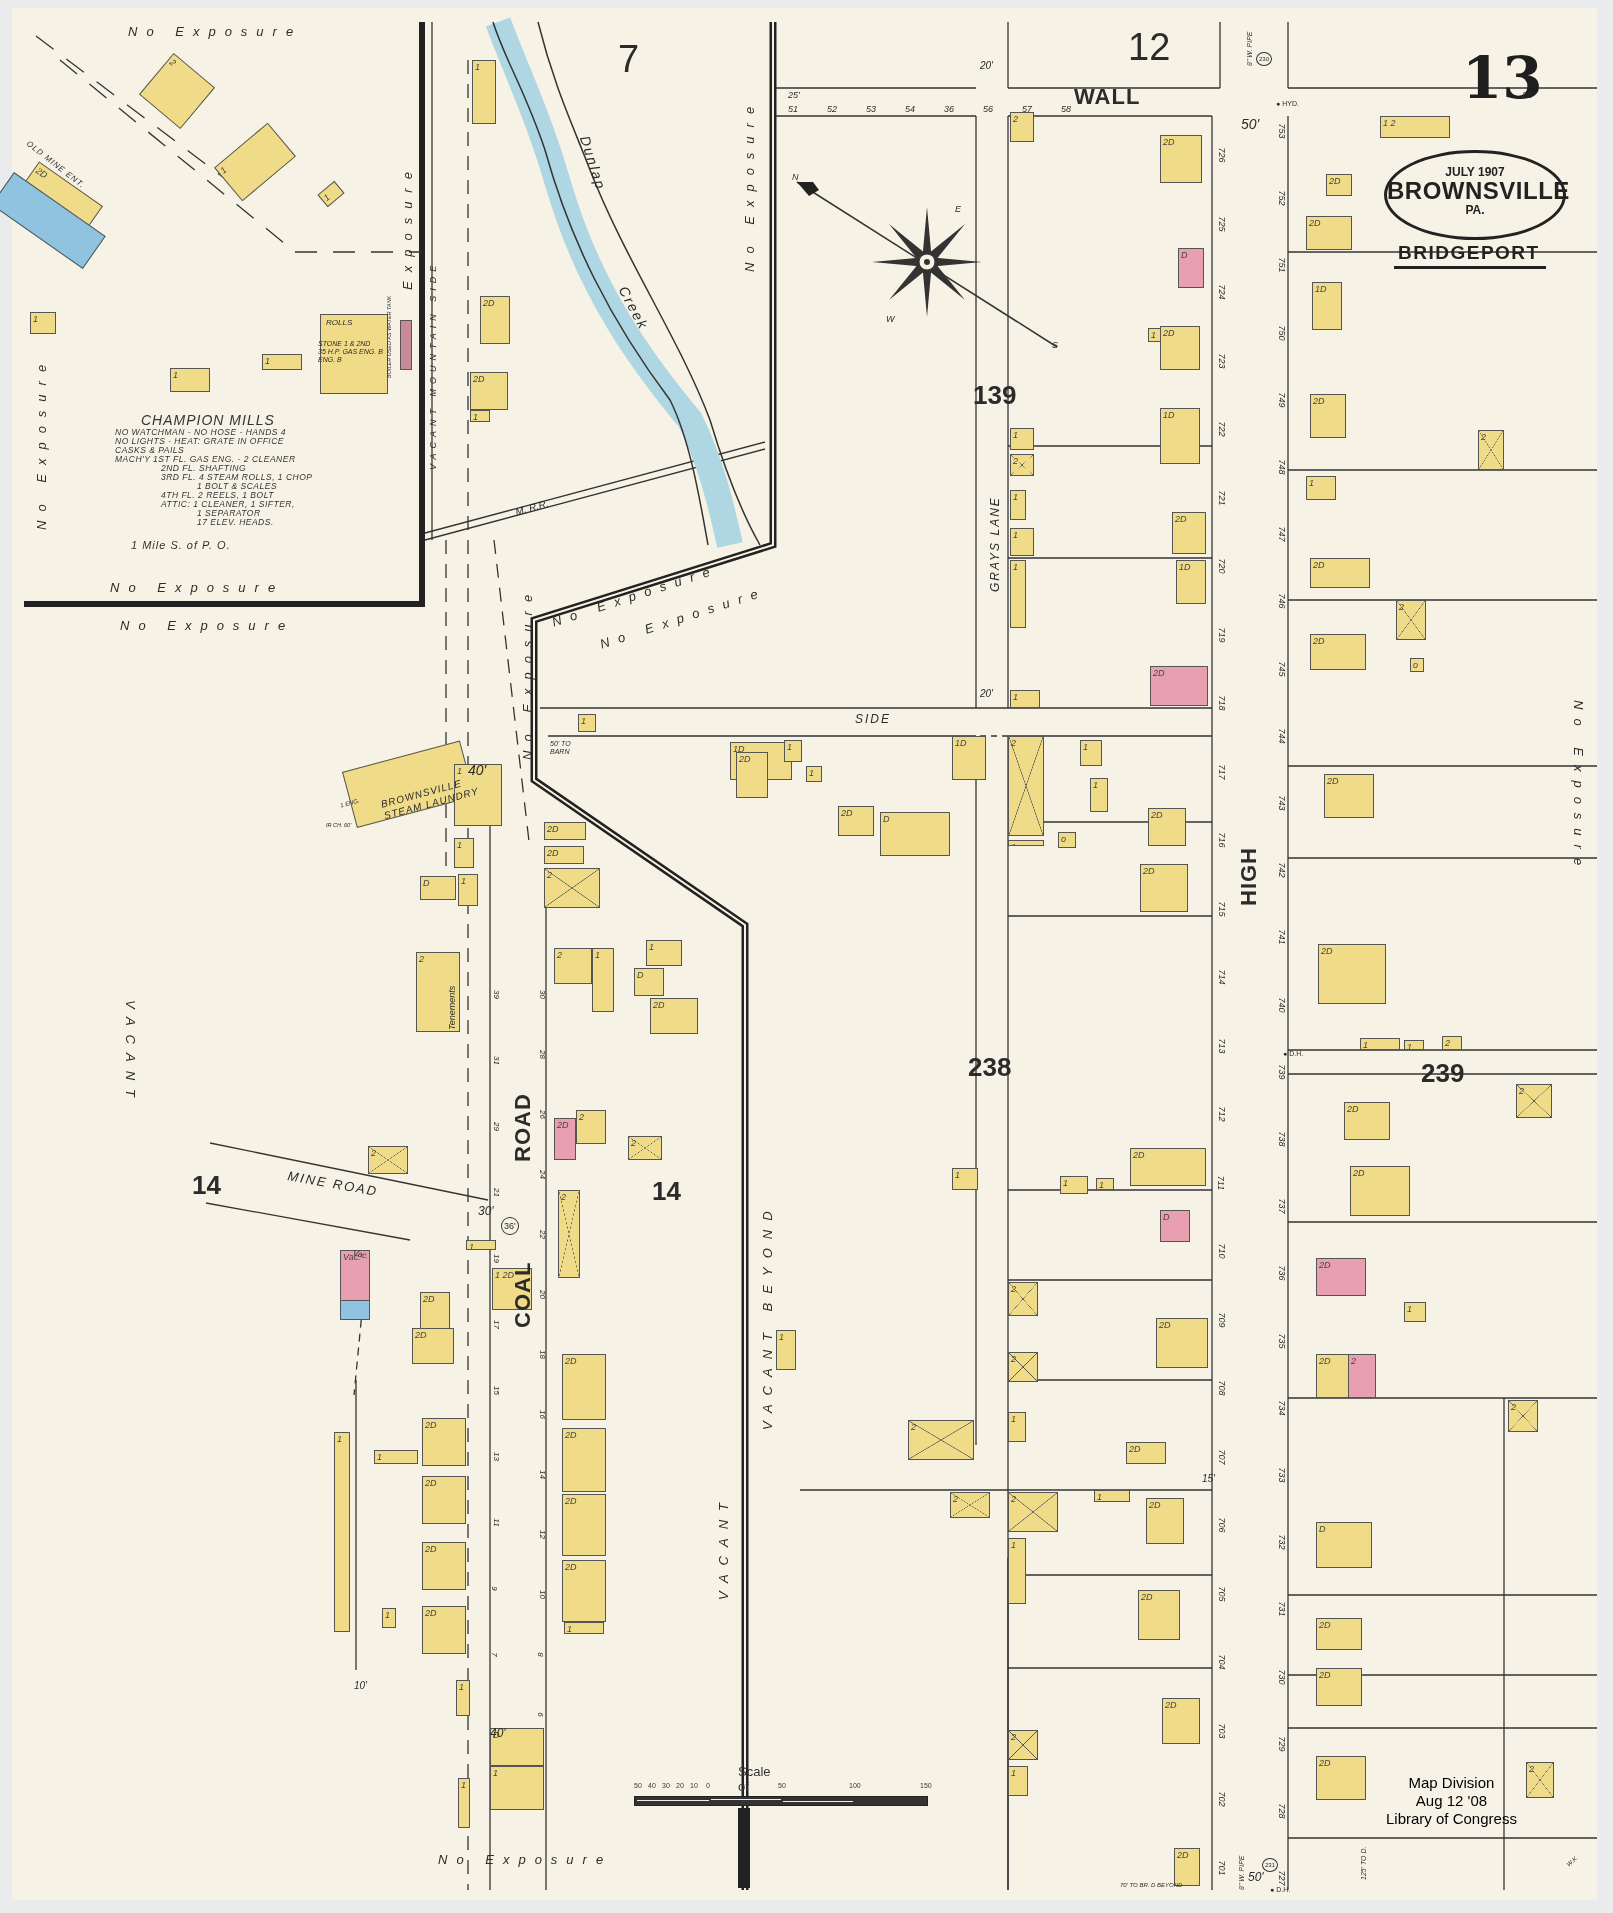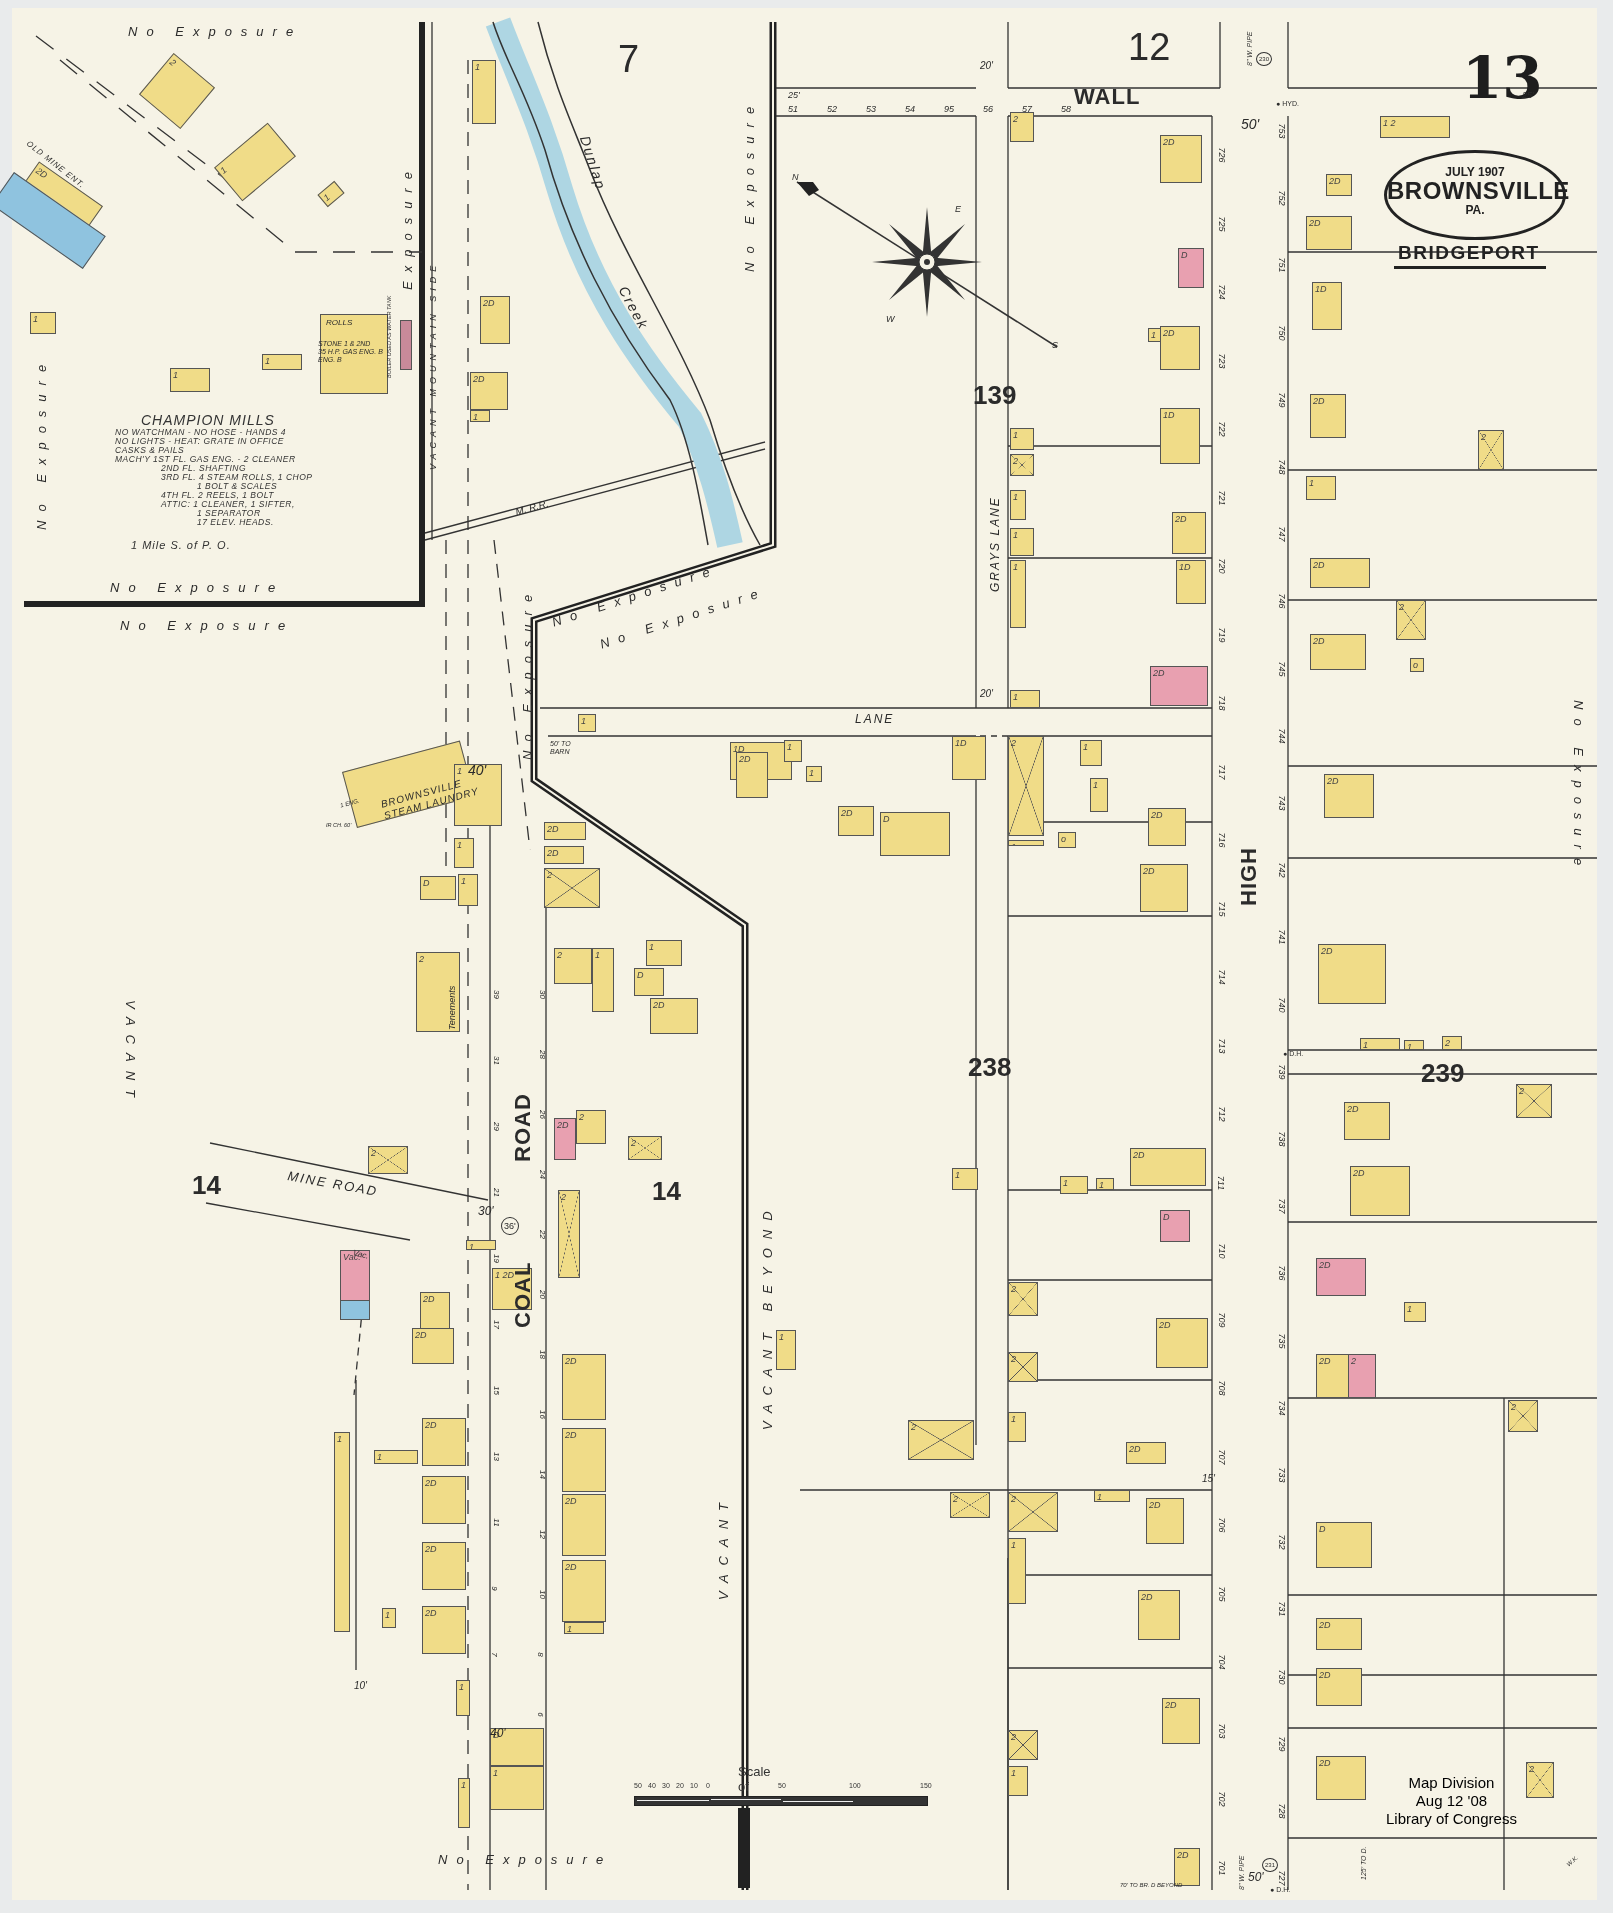--- a/index.html
+++ b/index.html
@@ -296,21 +296,21 @@
 
   <div class="lbl big" style="left:973px;top:380px;">139</div>
   <div class="lbl big" style="left:968px;top:1052px;">238</div>
   <div class="lbl big" style="left:1421px;top:1058px;">239</div>
 
   <div class="lbl street" style="left:1074px;top:84px;">WALL</div>
   <div class="lbl street vert" style="left:1236px;top:906px;">HIGH</div>
   <div class="lbl street vert" style="left:510px;top:1162px;">ROAD</div>
   <div class="lbl street vert" style="left:510px;top:1328px;">COAL</div>
   <div class="lbl it" style="left:287px;top:1176px;font-size:13px;letter-spacing:2px;transform:rotate(10deg);">MINE ROAD</div>
-  <div class="lbl it" style="left:855px;top:712px;font-size:12px;letter-spacing:2px;">LANE</div>
+  <div class="lbl it" style="left:855px;top:712px;font-size:12px;letter-spacing:2px;">SIDE</div>
   <div class="lbl it vert" style="left:988px;top:592px;font-size:12px;letter-spacing:2px;">GRAYS LANE</div>
   <div class="lbl it" style="left:515px;top:502px;font-size:10px;transform:rotate(-15deg);">M. R.R.</div>
   <div class="lbl it vert" style="left:428px;top:470px;font-size:9px;letter-spacing:5px;">VACANT  MOUNTAIN  SIDE</div>
   <div class="lbl it" style="left:565px;top:155px;font-size:14px;letter-spacing:2px;transform:rotate(72deg);">Dunlap</div>
   <div class="lbl it" style="left:610px;top:300px;font-size:14px;letter-spacing:2px;transform:rotate(62deg);">Creek</div>
   <div class="lbl it" style="left:20px;top:160px;font-size:8px;letter-spacing:1px;transform:rotate(38deg);">OLD MINE ENT.</div>
   <div class="lbl" style="left:501px;top:1217px;font-size:9px;border:1px solid #333;border-radius:50%;padding:3px 2px;">36'</div>
 
   <div class="lbl it" style="left:1241px;top:116px;font-size:14px;">50'</div>
   <div class="lbl it" style="left:468px;top:762px;font-size:14px;">40'</div>
@@ -378,21 +378,21 @@
   <div class="lbl it" style="left:792px;top:172px;font-size:9px;">N</div>
   <div class="lbl it" style="left:955px;top:204px;font-size:9px;">E</div>
   <div class="lbl it" style="left:1052px;top:340px;font-size:9px;">S</div>
   <div class="lbl it" style="left:886px;top:314px;font-size:9px;">W</div>
 
   <div id="hn-wall">
       <div class="lbl it" style="left: 788px; top: 104px; font-size: 9px;">51</div>
       <div class="lbl it" style="left: 827px; top: 104px; font-size: 9px;">52</div>
       <div class="lbl it" style="left: 866px; top: 104px; font-size: 9px;">53</div>
       <div class="lbl it" style="left: 905px; top: 104px; font-size: 9px;">54</div>
-      <div class="lbl it" style="left: 944px; top: 104px; font-size: 9px;">95</div>
+      <div class="lbl it" style="left: 944px; top: 104px; font-size: 9px;">36</div>
       <div class="lbl it" style="left: 983px; top: 104px; font-size: 9px;">56</div>
       <div class="lbl it" style="left: 1022px; top: 104px; font-size: 9px;">57</div>
       <div class="lbl it" style="left: 1061px; top: 104px; font-size: 9px;">58</div>
     </div>
   <div id="hn-high-w">
       <div class="lbl it" style="left: 1214px; top: 150px; font-size: 9px; transform: rotate(90deg);">726</div>
       <div class="lbl it" style="left: 1214px; top: 218.5px; font-size: 9px; transform: rotate(90deg);">725</div>
       <div class="lbl it" style="left: 1214px; top: 287px; font-size: 9px; transform: rotate(90deg);">724</div>
       <div class="lbl it" style="left: 1214px; top: 355.5px; font-size: 9px; transform: rotate(90deg);">723</div>
       <div class="lbl it" style="left: 1214px; top: 424px; font-size: 9px; transform: rotate(90deg);">722</div>

